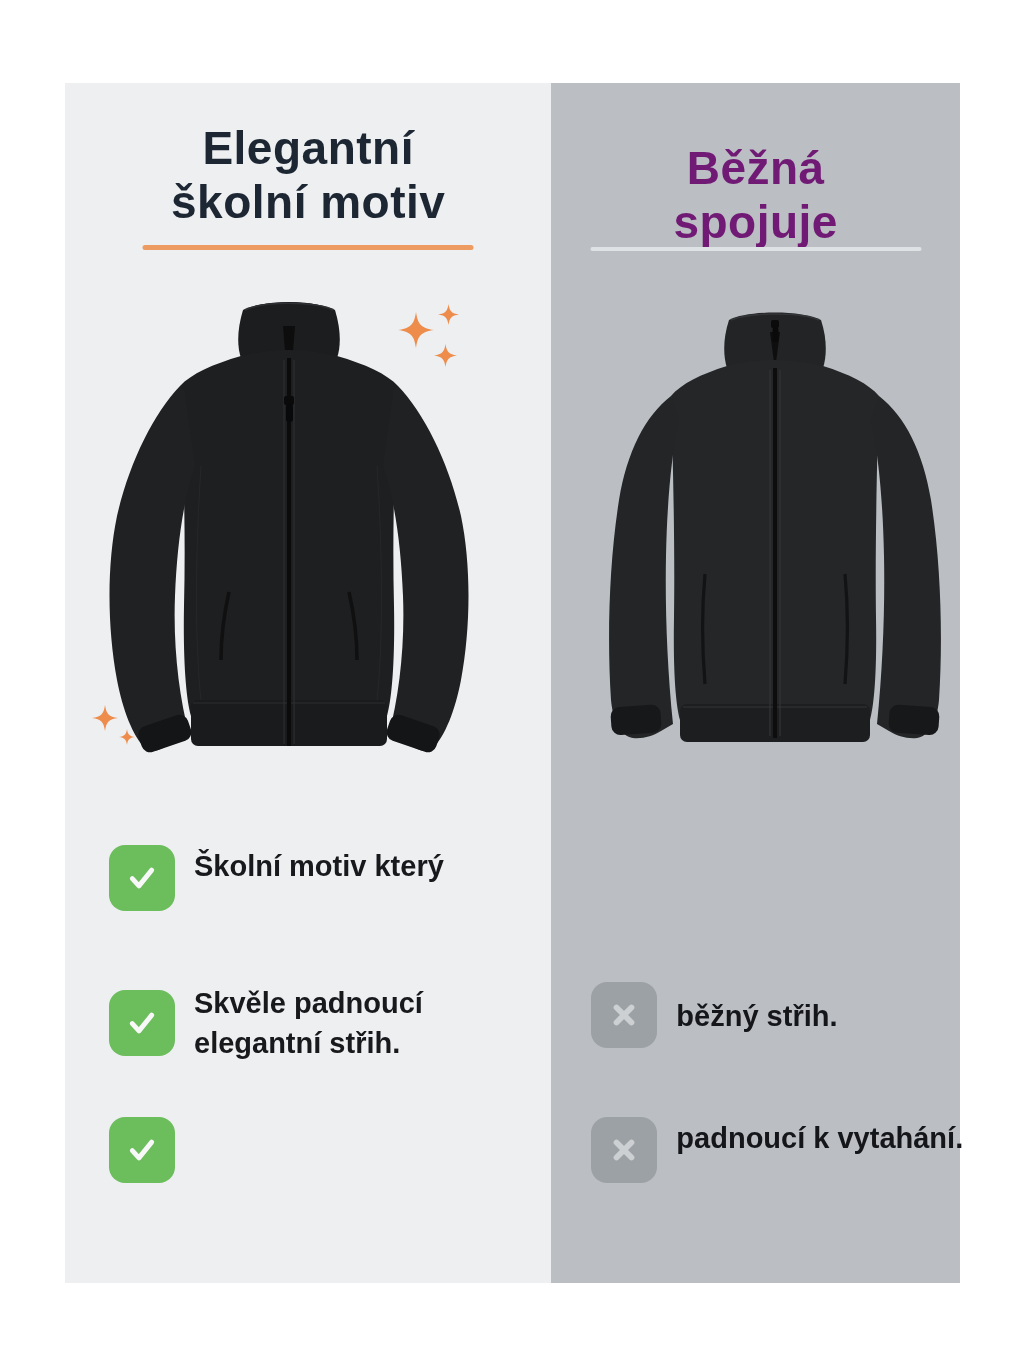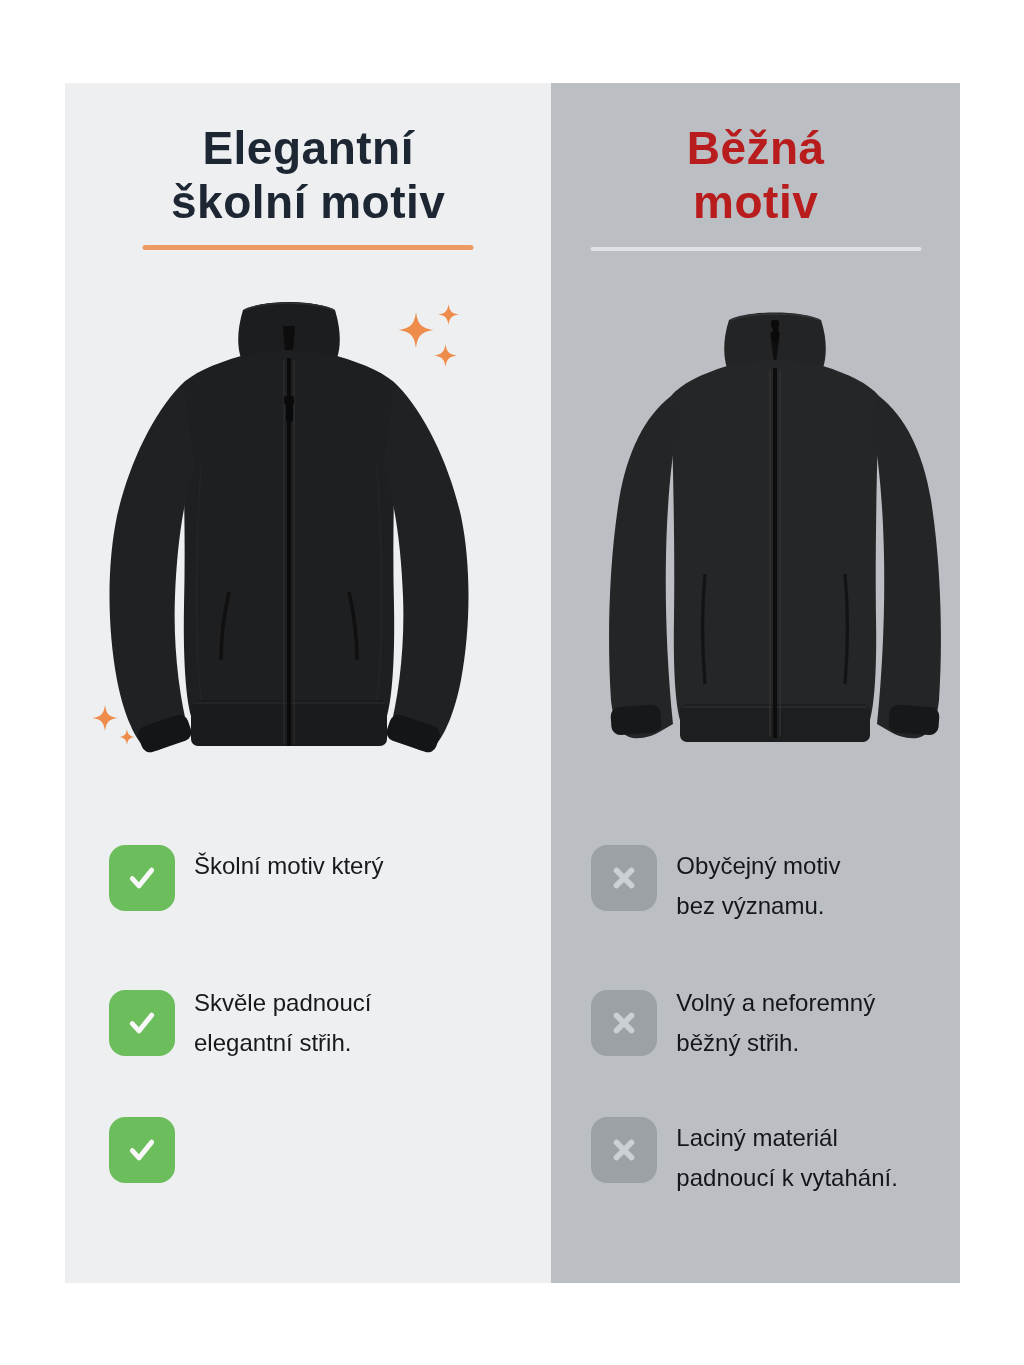--- a/index.html
+++ b/index.html
@@ -17,21 +17,21 @@
   .panel.left{width:532px;background:#edeff0;}
   .panel.right{width:447px;background:#bbbfc4;}
 
   
   .title-block{
     position:absolute;top:38px;left:0;width:100%;
     text-align:center;font-weight:700;
     font-size:46px;line-height:1.18;letter-spacing:0.5px;
   }
   .panel.left .title-block{color:#1d2633;}
-  .panel.right .title-block{color:#b91c1c;}
+  .panel.right .title-block{color:#701a75;margin-top:20px;}
   .underline{
     position:absolute;top:162px;left:50%;transform:translateX(-50%);
     width:331px;height:5px;border-radius:3px;
   }
   .panel.left .underline{background:#ed9b60;}
   .panel.right .underline{background:#dfe2e5;height:4px;top:164px;}
 
   
   .jacket{position:absolute;}
   .jacket.elegant{left:18px;top:213px;width:412px;height:464px;}
@@ -47,21 +47,21 @@
   .row.r1{top:762px;}
   .row.r2{top:899px;align-items:center;}
   .row.r3{top:1034px;}
   .tile{
     width:66px;height:66px;border-radius:16px;flex:0 0 auto;
     display:flex;align-items:center;justify-content:center;
   }
   .tile.check{background:#6cbd5c;}
   .tile.cross{background:#9ca1a6;}
   .row-text{
-    font-size:24px;line-height:40px;font-weight:400;
+    font-size:29px;line-height:40px;font-weight:700;
     color:#17191c;white-space:nowrap;padding-top:1px;
   }
   .panel.right .row-text{color:#141619;}
   .row-text span{display:block;}
 </style>
 </head>
 <body>
 
 <div class="canvas">
 
@@ -153,21 +153,21 @@
             <path d="M17,34 L28,46 L49,20" stroke="#f7f8f7" stroke-width="8" stroke-linecap="round" stroke-linejoin="round" fill="none"></path>
           </svg>
       </div>
     </div>
   </div>
 
   <div class="panel right">
 
     <div class="title-block">
       <div>Běžná</div>
-      <div>motiv</div>
+      <div>spojuje</div>
     </div>
     <div class="underline"></div>
 
     <svg class="jacket regular" viewBox="0 0 356 434">
 
       <ellipse cx="178" cy="16" rx="39" ry="10" fill="#101112"></ellipse>
       <path d="M132,12 C150,2 206,2 224,12 C230,30 230,48 226,60 L130,60 C126,48 126,30 132,12 Z" fill="#232425"></path>
       <path d="M173,24 L178,62 L183,24 Z" fill="#0e0e0f"></path>
 
       <path d="M130,58 C104,66 84,76 74,88 C76,150 78,240 77,310 C76,366 79,398 83,412 L273,412 C277,398 280,366 279,310 C278,240 280,150 282,88 C272,76 252,66 226,58 C196,50 162,50 130,58 Z" fill="#252628"></path>
@@ -190,47 +190,34 @@
 
       <path d="M178,60 L178,430" stroke="#0d0d0e" stroke-width="4" fill="none"></path>
       <path d="M173,62 L173,428" stroke="#343638" stroke-width="1.4" fill="none" opacity="0.8"></path>
       <path d="M183,62 L183,428" stroke="#343638" stroke-width="1.4" fill="none" opacity="0.8"></path>
       <rect x="174" y="12" width="8" height="8" rx="2" fill="#0b0b0c"></rect>
       <rect x="175.5" y="19" width="6" height="15" rx="3" fill="#0a0a0b"></rect>
 
       <path d="M134,12 C152,4 204,4 222,12" stroke="#393b3e" stroke-width="1.5" fill="none" opacity="0.8"></path>
     </svg>
 
-    <div class="row r1">
-      <div class="tile cross">
-        <svg width="38" height="38" viewBox="0 0 66 66">
-            <path d="M20,20 L46,46 M46,20 L20,46" stroke="#cdd0d3" stroke-width="10" stroke-linecap="round" fill="none"></path>
-          </svg>
-      </div>
-      <div class="row-text">
-        <span>Obyčejný motiv</span>
-        <span>bez významu.</span>
-      </div>
-    </div>
     <div class="row r2">
       <div class="tile cross">
         <svg width="38" height="38" viewBox="0 0 66 66">
             <path d="M20,20 L46,46 M46,20 L20,46" stroke="#cdd0d3" stroke-width="10" stroke-linecap="round" fill="none"></path>
           </svg>
       </div>
       <div class="row-text">
-        <span>Volný a neforemný</span>
         <span>běžný střih.</span>
       </div>
     </div>
     <div class="row r3">
       <div class="tile cross">
         <svg width="38" height="38" viewBox="0 0 66 66">
             <path d="M20,20 L46,46 M46,20 L20,46" stroke="#cdd0d3" stroke-width="10" stroke-linecap="round" fill="none"></path>
           </svg>
       </div>
       <div class="row-text">
-        <span>Laciný materiál</span>
         <span>padnoucí k vytahání.</span>
       </div>
     </div>
   </div>
 </div>
 
 </body></html>

